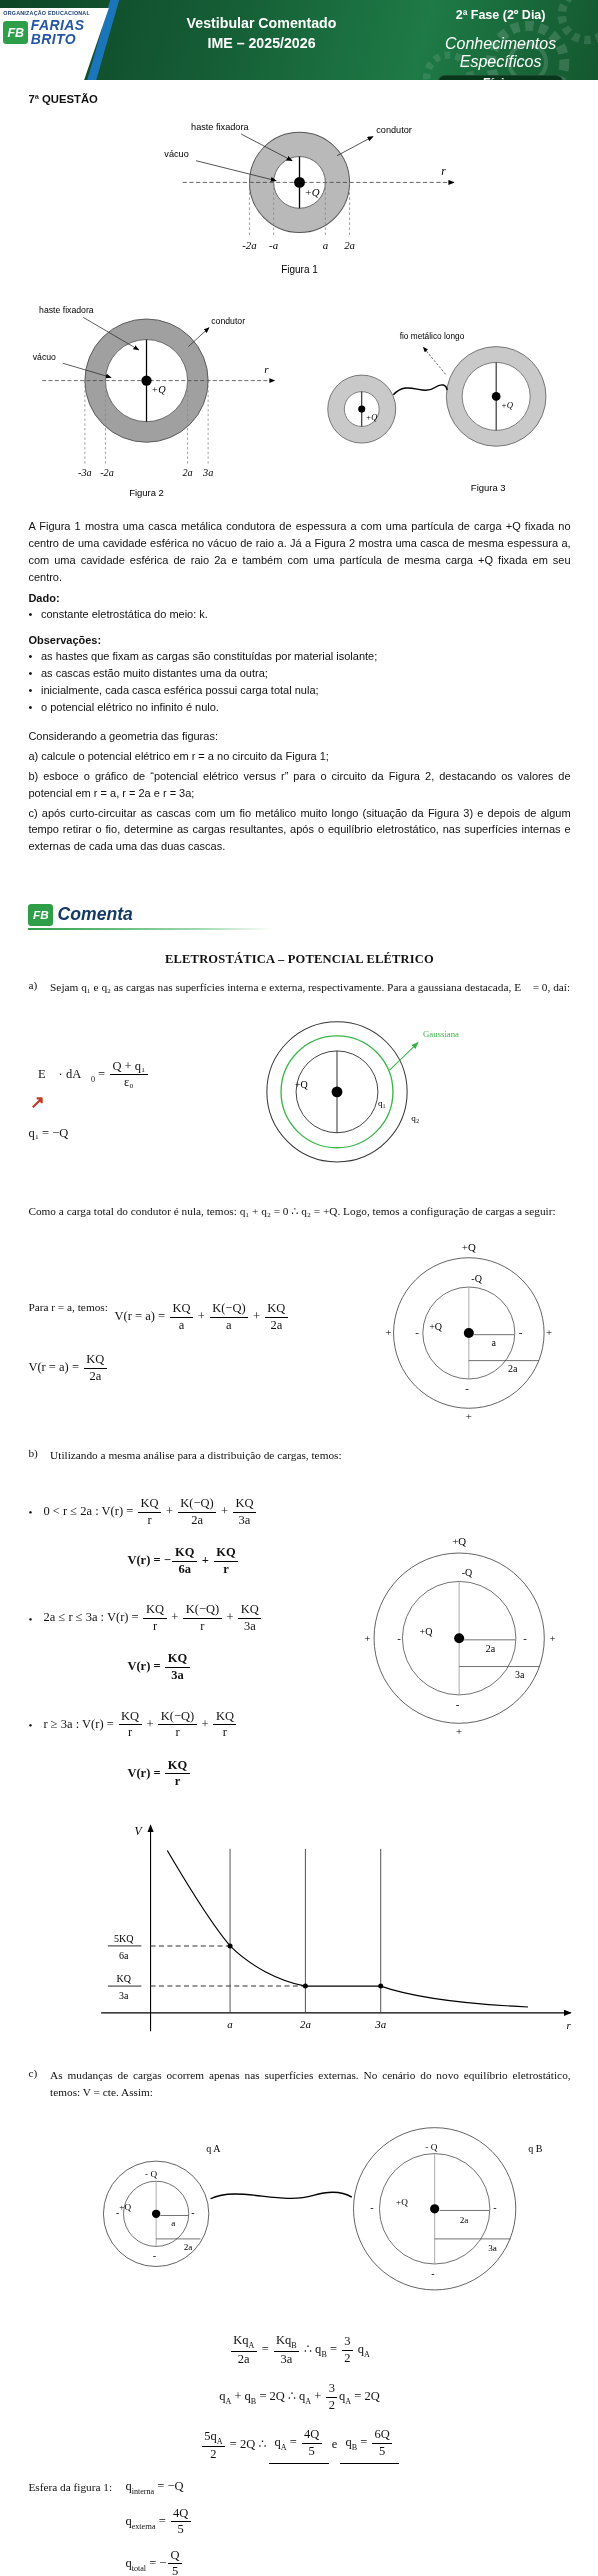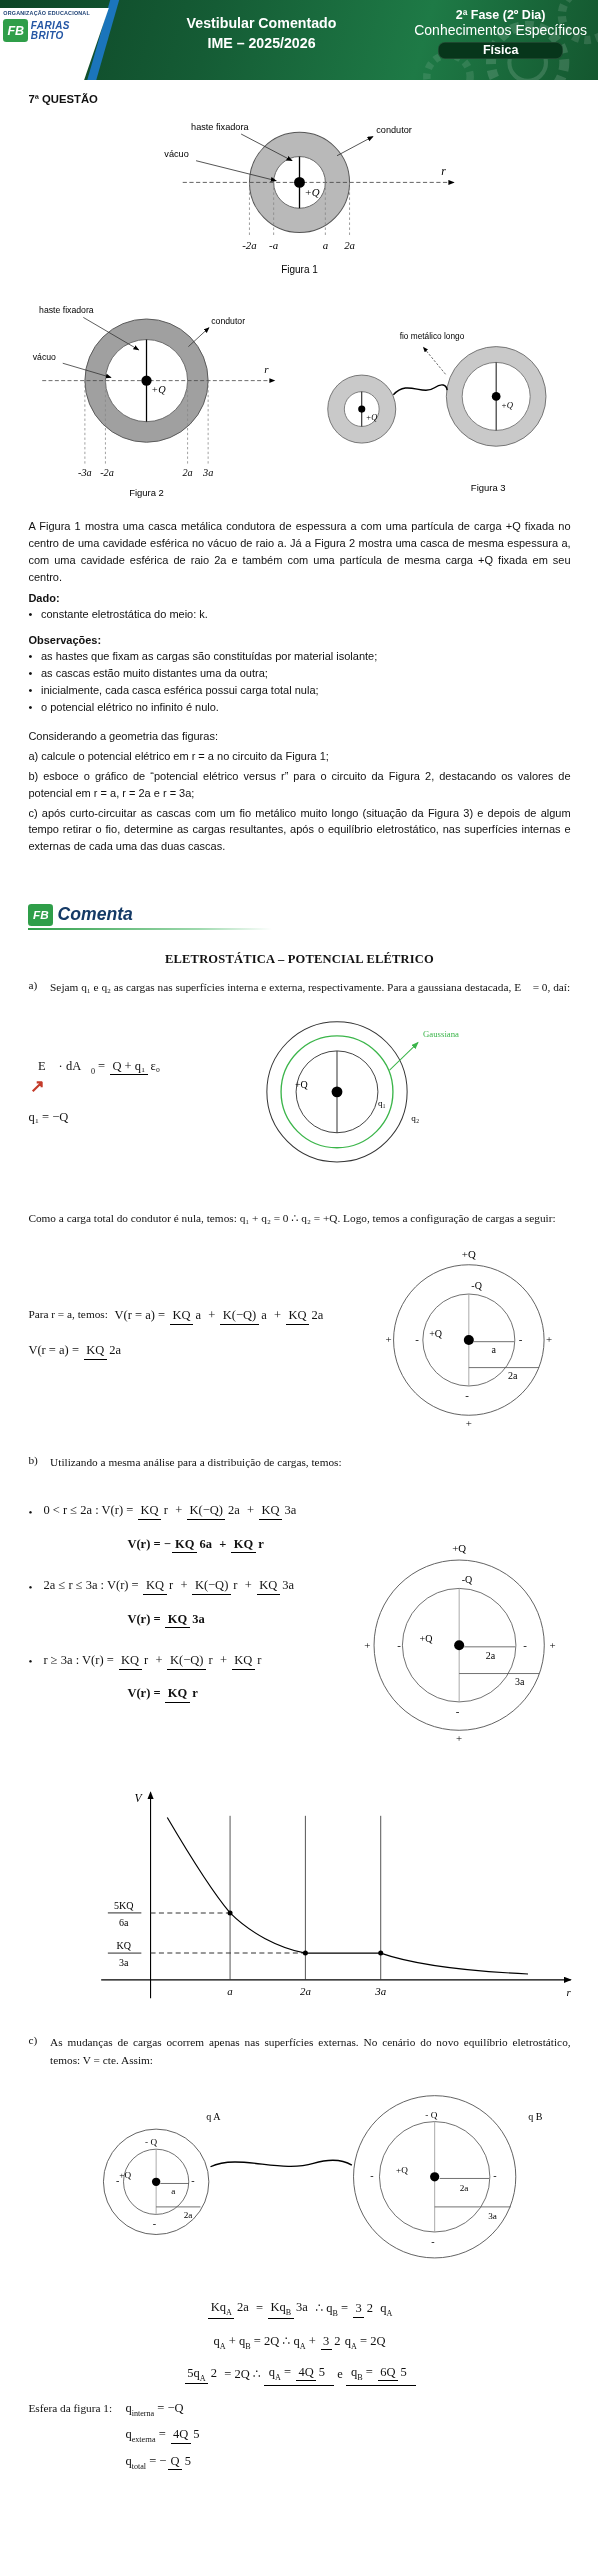--- a/index.html
+++ b/index.html
@@ -6,27 +6,27 @@
   body{width:599px;font-family:"Liberation Sans",sans-serif;color:#111;}
   .content{padding:0 28.4px;}
 
   
   .header{position:relative;height:80px;background:linear-gradient(105deg,#0d4526 0%,#155c35 35%,#1e7a46 70%,#14572f 100%);overflow:hidden;}
   .hdr-blue{position:absolute;top:0;left:97px;width:9.2px;height:92px;background:#1b75bb;transform:skewX(-16deg);z-index:1;}
   .hdr-white{position:absolute;top:7.5px;left:0;width:109px;height:73px;background:#fff;clip-path:polygon(0 0,100% 0,77% 100%,0 100%);z-index:2;padding:2.5px 3.3px;box-sizing:border-box;}
   .org{font-size:5.4px;font-weight:bold;color:#1b3f73;letter-spacing:0.2px;}
   .brand-row{display:flex;align-items:center;gap:2.5px;margin-top:3.3px;}
   .fb-mark{width:25px;height:22.6px;background:#2f9e49;color:#fff;font-weight:bold;font-style:italic;display:flex;align-items:center;justify-content:center;font-size:12.5px;border-radius:3.3px;}
-  .brand-words{color:#2456a4;font-weight:800;font-style:italic;font-size:10px;line-height:.95;letter-spacing:0.4px;}
+  .brand-words{color:#2456a4;font-weight:800;font-style:italic;font-size:14px;line-height:.95;letter-spacing:0.4px;}
   .hdr-center{position:absolute;left:125px;right:201px;top:15px;text-align:center;color:#fff;z-index:3;}
   .hdr-center .t1{font-size:14.2px;font-weight:bold;}
   .hdr-center .t2{font-size:14.2px;font-weight:bold;margin-top:4.2px;}
   .hdr-right{position:absolute;right:8.4px;top:7.5px;width:180px;text-align:center;color:#fff;z-index:3;}
   .hdr-right .r1{font-size:12.5px;font-weight:bold;}
-  .hdr-right .r2{font-size:14px;margin-top:0;}
+  .hdr-right .r2{font-size:16px;margin-top:13px;font-style:italic;}
   .subject{margin:4.2px auto 0;background:#07361b;border-radius:7px;font-size:12.5px;font-weight:bold;padding:1.7px 0;width:125px;box-shadow:inset 0 0 0 0.8px rgba(255,255,255,.12);}
   .gears{position:absolute;right:0;top:0;z-index:0;}
 
   
   .q-number{font-weight:bold;font-size:11.3px;margin:13.4px 0 3.3px;}
   .figblock{text-align:center;margin:1.7px 0 0;}
   .figrow{display:flex;justify-content:space-between;align-items:flex-end;margin-top:3.3px;}
   .para{font-size:11px;text-align:justify;line-height:1.52;margin:8.4px 0 0;}
   .blk-label{font-size:11px;font-weight:bold;margin:6.7px 0 1.7px;}
   .brow{display:flex;gap:5.9px;font-size:11px;line-height:1.55;}
@@ -38,21 +38,21 @@
   .comenta-row{display:flex;align-items:center;gap:4.2px;}
   .comenta-fb{width:25px;height:22px;background:#2f9e49;color:#fff;font-weight:bold;font-style:italic;display:flex;align-items:center;justify-content:center;font-size:11.7px;border-radius:3.3px;}
   .comenta-name{color:#153a66;font-weight:800;font-style:italic;font-size:17.6px;}
   .comenta-line{height:2.5px;width:244px;margin-top:1.7px;background:linear-gradient(90deg,#2f9e49 0%,#9ed9ae 70%,rgba(255,255,255,0) 100%);}
   .sol{font-family:"Liberation Serif",serif;font-size:11.3px;}
   .sol-title{text-align:center;font-weight:bold;font-size:12.5px;margin:22px 0 11.7px;letter-spacing:0.2px;}
   .it-row{display:flex;gap:6.7px;margin-top:5px;}
   .it-label{flex:none;width:15px;}
   .it-body{flex:1;text-align:justify;line-height:1.55;}
   .eq{font-size:12.5px;white-space:nowrap;}
-  .frac{display:inline-flex;text-align:center;vertical-align:middle;margin:0 1.7px;}
+  .frac{display:inline-flex;flex-direction:column;text-align:center;vertical-align:middle;margin:0 1.7px;}
   .fnum{display:block;padding:0 2.5px;border-bottom:0.8px solid #000;line-height:1.25;}
   .fden{display:block;padding:0 2.5px;line-height:1.25;}
   sub{font-size:.65em;}
   .uline{display:inline-block;border-bottom:1.1px solid #000;padding:0 5px 3.3px;vertical-align:middle;}
 
   .ga-row{display:flex;align-items:flex-start;margin-top:8.4px;}
   .ga-eqs{width:171px;margin-top:54px;}
   .flux{position:relative;display:inline-block;}
   .red-arrow{position:absolute;left:1.7px;bottom:-22px;color:#c43b2a;font-size:17.6px;font-weight:bold;}
   .ga-eqs .eq2{margin-top:35px;}
@@ -263,21 +263,21 @@
         <line x1="165" y1="55" x2="165" y2="153" stroke="#333" stroke-width="1.2"></line>
         <circle cx="165" cy="104" r="6.5" fill="#000"></circle>
         <text class="mr" x="130" y="100" font-size="12" text-anchor="end">+Q</text>
         <text class="mr" x="214" y="121" font-size="11">q₁</text>
         <text class="mr" x="254" y="139" font-size="11">q₂</text>
         <text class="mr" x="268" y="38" font-size="10.5" fill="#3bb54a">Gaussiana</text>
         <line x1="228" y1="78" x2="262" y2="45" stroke="#3bb54a" stroke-width="1.2" marker-end="url(#arrg)"></line>
       </svg>
     </div>
 
-    <p class="it-body" style="margin-top:28px;">Como a carga total do condutor é nula, temos: q₁ + q₂ = 0 ∴ q₂ = +Q. Logo, temos a configuração de cargas a seguir:</p>
+    <p class="it-body" style="margin-top:21px;">Como a carga total do condutor é nula, temos: q₁ + q₂ = 0 ∴ q₂ = +Q. Logo, temos a configuração de cargas a seguir:</p>
 
     <div class="row2">
       <div class="row2-left">
         <div class="eqline">
           <span>Para r = a, temos: </span>
           <span class="eq">V(r = a) = <span class="frac">
                 <span class="fnum">KQ</span>
                 <span class="fden">a</span>
               </span> + <span class="frac">
                 <span class="fnum">K(−Q)</span>

